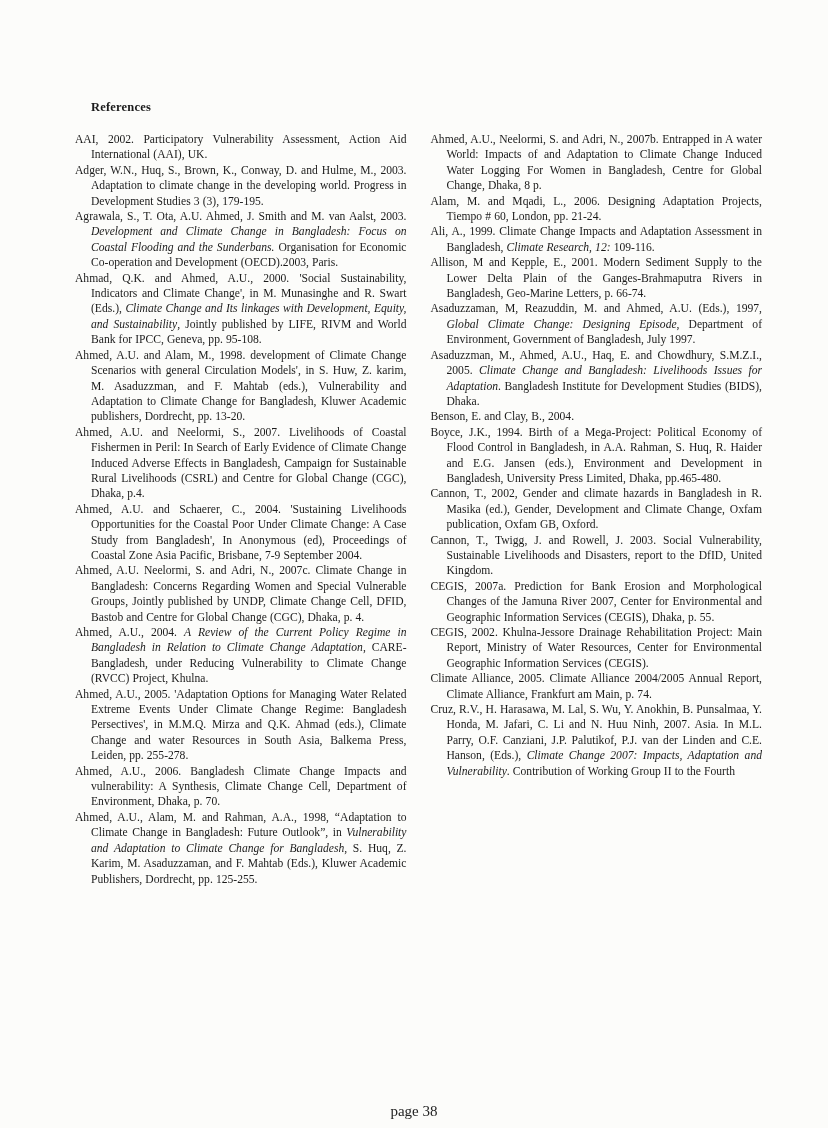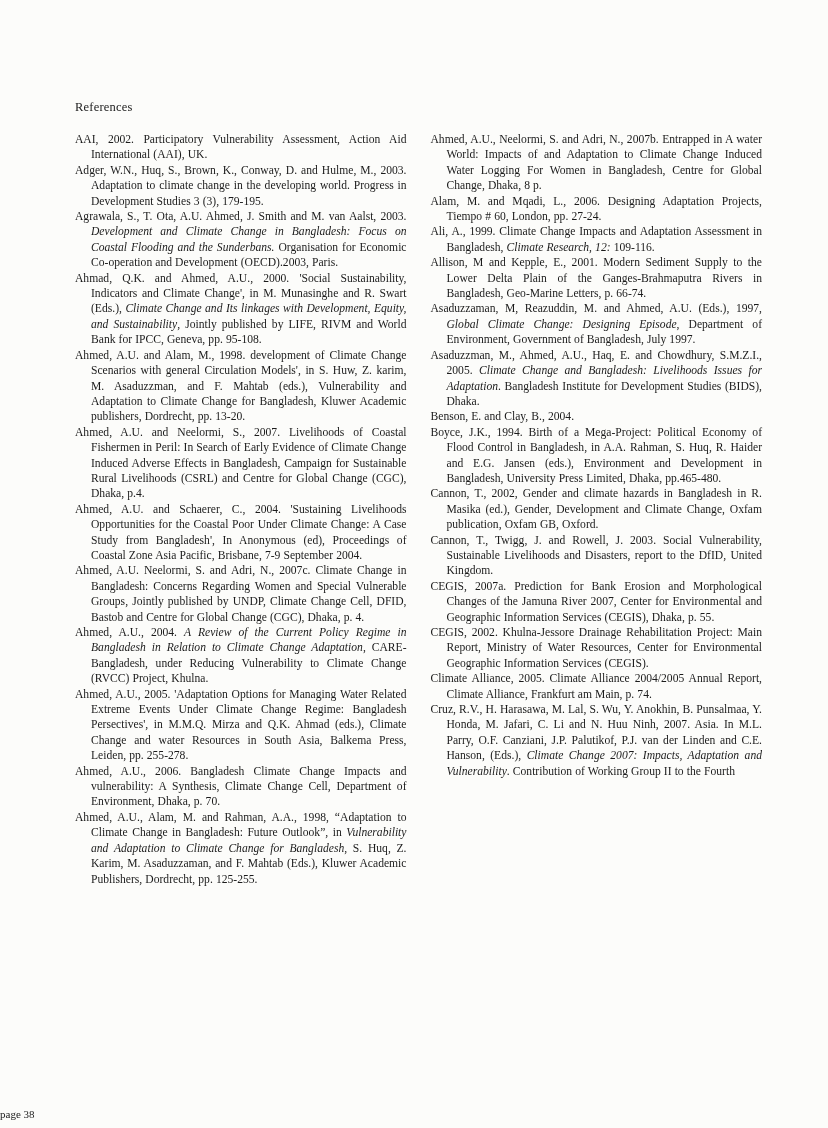--- a/index.html
+++ b/index.html
@@ -13,22 +13,22 @@
     height: 1128px;
     background: #fcfcfa;
     box-sizing: border-box;
     padding: 100px 66px 0 75px;
     overflow: hidden;
     font-family: "Liberation Serif", "DejaVu Serif", serif;
     color: #1b1b1b;
   }
   .heading {
     font-size: 12.5px;
-    font-weight: normal;
-    margin: 0 0 17px 0;
+    font-weight: bold;
+    margin: 0 0 17px 16px;
     letter-spacing: 0.2px;
   }
   .columns {
     display: flex;
     gap: 24px;
   }
   .col {
     flex: 1 1 0;
     min-width: 0;
   }
@@ -39,21 +39,22 @@
     text-align: justify;
     padding-left: 16px;
     text-indent: -16px;
     word-spacing: 0.2px;
   }
   .footer {
     position: absolute;
     bottom: 8px;
     left: 0;
     width: 100%;
-    font-size: 11px;
+    text-align: center;
+    font-size: 15px;
     color: #222;
   }
 </style>
 </head>
 <body>
 
 <div class="page">
   <h1 class="heading">References</h1>
   <div class="columns">
     <div class="col" id="col-left">
@@ -65,21 +66,21 @@
         <p class="ref"><span>Ahmed, A.U. and Neelormi, S., 2007. Livelihoods of Coastal Fishermen in Peril: In Search of Early Evidence of Climate Change Induced Adverse Effects in Bangladesh, Campaign for Sustainable Rural Livelihoods (CSRL) and Centre for Global Change (CGC), Dhaka, p.4.</span></p>
         <p class="ref"><span>Ahmed, A.U. and Schaerer, C., 2004. 'Sustaining Livelihoods Opportunities for the Coastal Poor Under Climate Change: A Case Study from Bangladesh', In Anonymous (ed), Proceedings of Coastal Zone Asia Pacific, Brisbane, 7-9 September 2004.</span></p>
         <p class="ref"><span>Ahmed, A.U. Neelormi, S. and Adri, N., 2007c. Climate Change in Bangladesh: Concerns Regarding Women and Special Vulnerable Groups, Jointly published by UNDP, Climate Change Cell, DFID, Bastob and Centre for Global Change (CGC), Dhaka, p. 4.</span></p>
         <p class="ref"><span>Ahmed, A.U., 2004. </span><i>A Review of the Current Policy Regime in Bangladesh in Relation to Climate Change Adaptation</i><span>, CARE-Bangladesh, under Reducing Vulnerability to Climate Change (RVCC) Project, Khulna.</span></p>
         <p class="ref"><span>Ahmed, A.U., 2005. 'Adaptation Options for Managing Water Related Extreme Events Under Climate Change Regime: Bangladesh Persectives', in M.M.Q. Mirza and Q.K. Ahmad (eds.), Climate Change and water Resources in South Asia, Balkema Press, Leiden, pp. 255-278.</span></p>
         <p class="ref"><span>Ahmed, A.U., 2006. Bangladesh Climate Change Impacts and vulnerability: A Synthesis, Climate Change Cell, Department of Environment, Dhaka, p. 70.</span></p>
         <p class="ref"><span>Ahmed, A.U., Alam, M. and Rahman, A.A., 1998, “Adaptation to Climate Change in Bangladesh: Future Outlook”, in </span><i>Vulnerability and Adaptation to Climate Change for Bangladesh</i><span>, S. Huq, Z. Karim, M. Asaduzzaman, and F. Mahtab (Eds.), Kluwer Academic Publishers, Dordrecht, pp. 125-255.</span></p>
       </div>
     <div class="col" id="col-right">
         <p class="ref"><span>Ahmed, A.U., Neelormi, S. and Adri, N., 2007b. Entrapped in A water World: Impacts of and Adaptation to Climate Change Induced Water Logging For Women in Bangladesh, Centre for Global Change, Dhaka, 8 p.</span></p>
-        <p class="ref"><span>Alam, M. and Mqadi, L., 2006. Designing Adaptation Projects, Tiempo # 60, London, pp. 27-24.</span></p>
+        <p class="ref"><span>Alam, M. and Mqadi, L., 2006. Designing Adaptation Projects, Tiempo # 60, London, pp. 21-24.</span></p>
         <p class="ref"><span>Ali, A., 1999. Climate Change Impacts and Adaptation Assessment in Bangladesh, </span><i>Climate Research, 12:</i><span> 109-116.</span></p>
         <p class="ref"><span>Allison, M and Kepple, E., 2001. Modern Sediment Supply to the Lower Delta Plain of the Ganges-Brahmaputra Rivers in Bangladesh, Geo-Marine Letters, p. 66-74.</span></p>
         <p class="ref"><span>Asaduzzaman, M, Reazuddin, M. and Ahmed, A.U. (Eds.), 1997, </span><i>Global Climate Change: Designing Episode</i><span>, Department of Environment, Government of Bangladesh, July 1997.</span></p>
         <p class="ref"><span>Asaduzzman, M., Ahmed, A.U., Haq, E. and Chowdhury, S.M.Z.I., 2005. </span><i>Climate Change and Bangladesh: Livelihoods Issues for Adaptation</i><span>. Bangladesh Institute for Development Studies (BIDS), Dhaka.</span></p>
         <p class="ref"><span>Benson, E. and Clay, B., 2004.</span></p>
         <p class="ref"><span>Boyce, J.K., 1994. Birth of a Mega-Project: Political Economy of Flood Control in Bangladesh, in A.A. Rahman, S. Huq, R. Haider and E.G. Jansen (eds.), Environment and Development in Bangladesh, University Press Limited, Dhaka, pp.465-480.</span></p>
         <p class="ref"><span>Cannon, T., 2002, Gender and climate hazards in Bangladesh in R. Masika (ed.), Gender, Development and Climate Change, Oxfam publication, Oxfam GB, Oxford.</span></p>
         <p class="ref"><span>Cannon, T., Twigg, J. and Rowell, J. 2003. Social Vulnerability, Sustainable Livelihoods and Disasters, report to the DfID, United Kingdom.</span></p>
         <p class="ref"><span>CEGIS, 2007a. Prediction for Bank Erosion and Morphological Changes of the Jamuna River 2007, Center for Environmental and Geographic Information Services (CEGIS), Dhaka, p. 55.</span></p>
         <p class="ref"><span>CEGIS, 2002. Khulna-Jessore Drainage Rehabilitation Project: Main Report, Ministry of Water Resources, Center for Environmental Geographic Information Services (CEGIS).</span></p>

